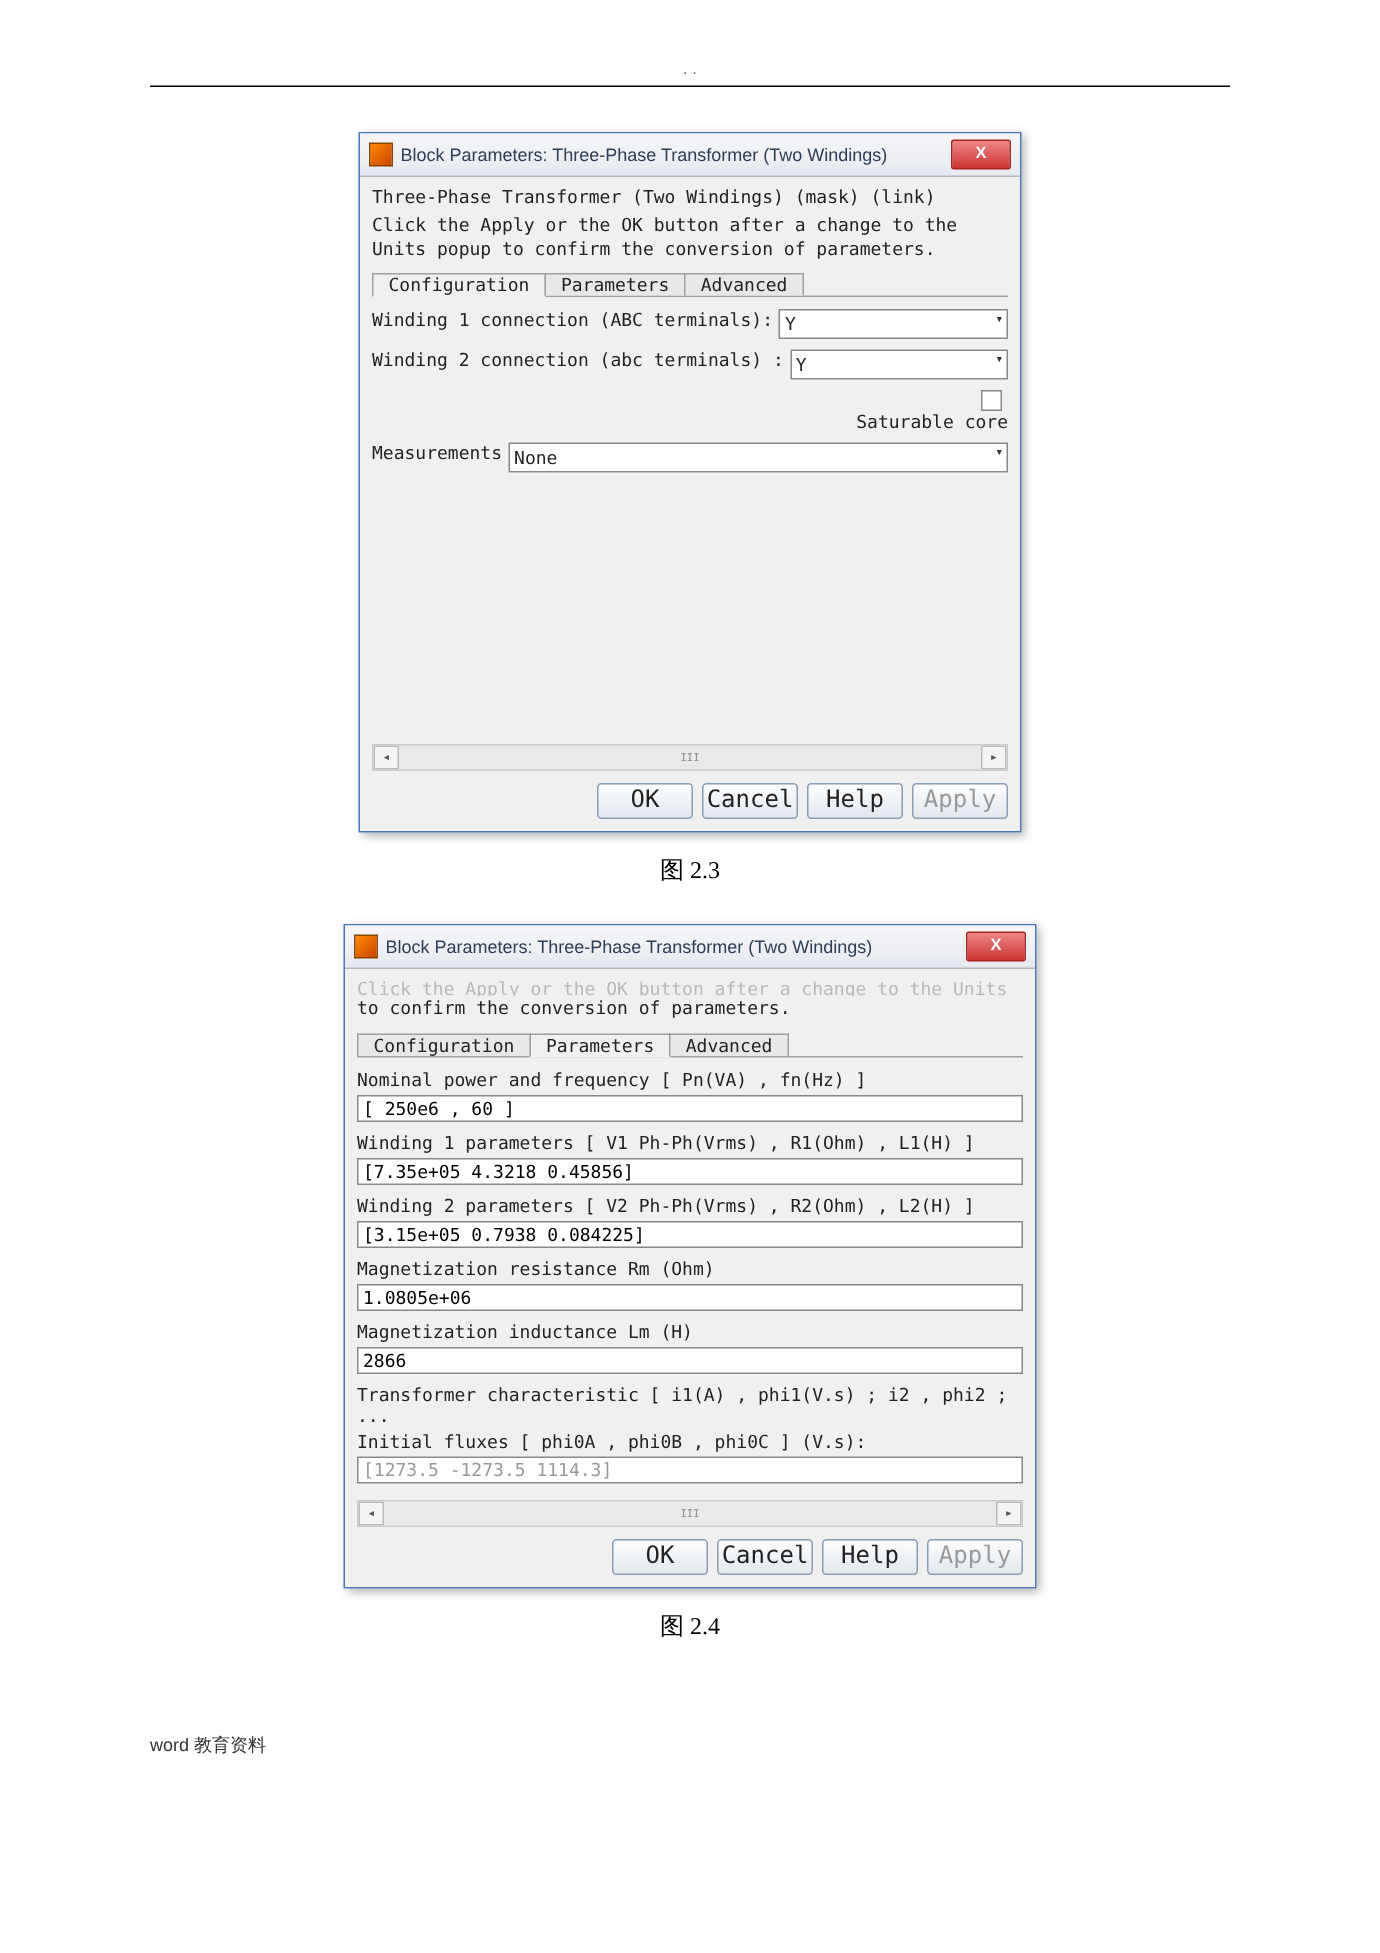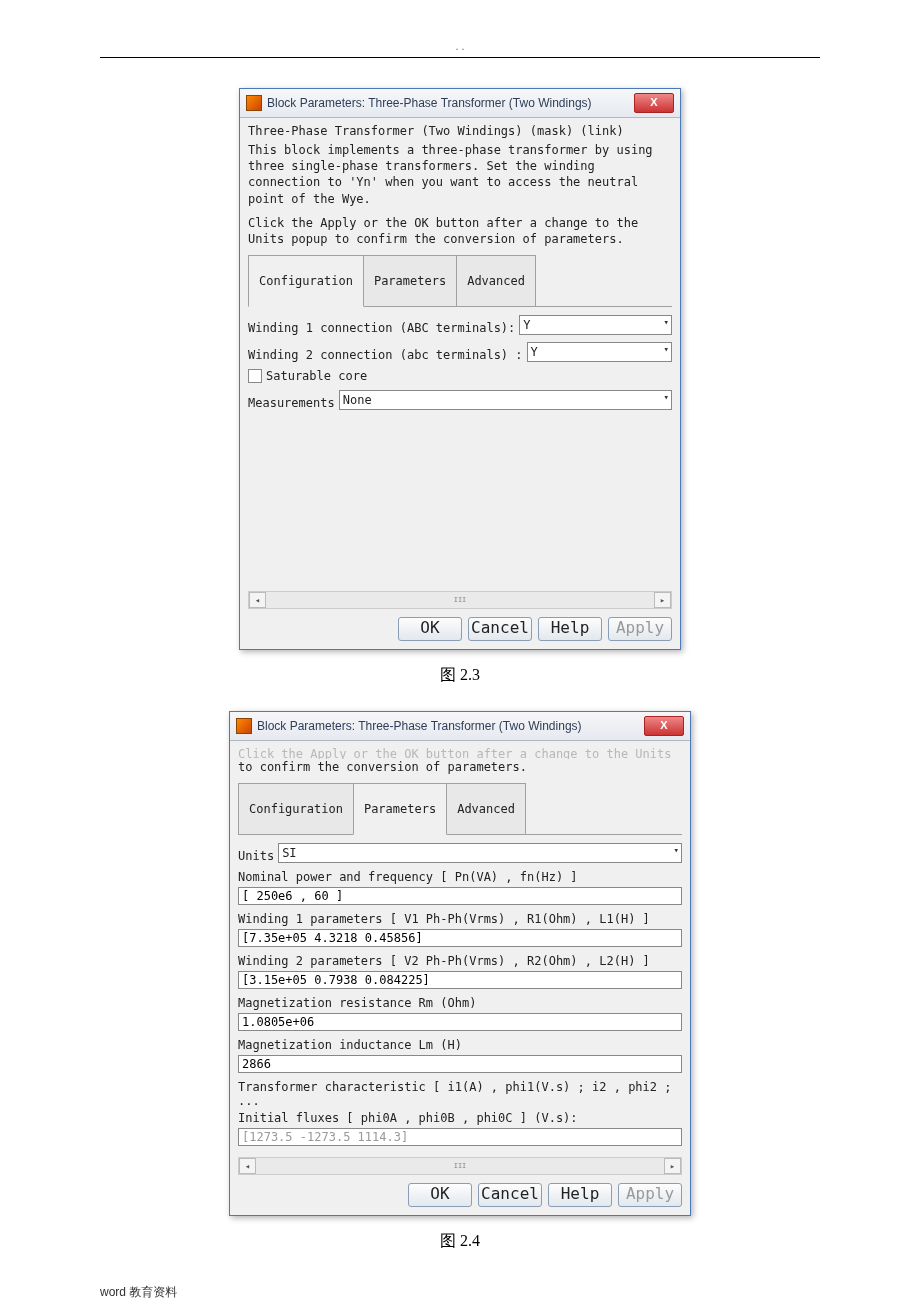--- a/index.html
+++ b/index.html
@@ -82,37 +82,37 @@
 .desc {
   margin-bottom: 8px;
   line-height: 1.35;
 }
 .tabs {
   display: flex;
   border-bottom: 1px solid #a0a0a0;
   margin-bottom: 8px;
 }
 .tab {
-  padding: 18px 10px;
+  padding: 0 10px;
   font-size: 12px;
   background: #e8e8e8;
   border: 1px solid #a0a0a0;
   border-bottom: none;
   margin-right: -1px;
   cursor: pointer;
   font-family: "NSimSun", monospace;
 }
 .tab.active {
   background: #f0f0f0;
   border-bottom: 1px solid #f0f0f0;
   margin-bottom: -1px;
 }
 .row {
   display: flex;
-  align-items: flex-end;
+  align-items: flex-start;
   margin-bottom: 7px;
 }
 .row-label {
   font-size: 12px;
 }
 .select {
   flex: 1;
   margin-left: 4px;
   height: 18px;
   border: 1px solid #888;
@@ -129,20 +129,21 @@
   position: absolute;
   right: 2px;
   top: 1px;
   font-size: 9px;
   color: #333;
 }
 .checkbox-row {
   display: flex;
   align-items: flex-end;
   margin-bottom: 7px;
+  flex-direction: column;
 }
 .chk {
   width: 12px;
   height: 12px;
   border: 1px solid #888;
   background: #fff;
   margin-right: 4px;
 }
 .text-input {
   width: 100%;
@@ -212,21 +213,21 @@
 }
 .caption {
   text-align: center;
   font-size: 16px;
   margin: 15px 0 25px 0;
   font-family: "SimSun", serif;
 }
 .footer {
   font-size: 12px;
   color: #333;
-  margin-top: 32px;
+  margin-top: 60px;
 }
 .cut-text {
   color: #b8b8b8;
   height: 12px;
   overflow: hidden;
 }
 </style>
 </head>
 <body>
 
@@ -236,21 +237,20 @@
 
   <div class="dialog-wrap">
     <div class="dialog">
       <div class="titlebar">
         <div class="title-icon"></div>
         <div class="titlebar-text">Block Parameters: Three-Phase Transformer (Two Windings)</div>
         <div class="close-btn">X</div>
       </div>
       <div class="inner">
         <div class="mask-line">Three-Phase Transformer (Two Windings) (mask) (link)</div>
-        <div class="desc">This block implements a three-phase transformer by using three single-phase transformers. Set the winding connection to 'Yn' when you want to access the neutral point of the Wye.</div>
         <div class="desc">Click the Apply or the OK button after a change to the Units popup to confirm the conversion of parameters.</div>
 
         <div class="tabs">
           <div class="tab active">Configuration</div>
           <div class="tab">Parameters</div>
           <div class="tab">Advanced</div>
         </div>
 
         <div class="row">
           <span class="row-label">Winding 1 connection (ABC terminals):</span>
@@ -305,26 +305,20 @@
       <div class="inner">
         <div class="cut-text">Click the Apply or the OK button after a change to the Units popup</div>
         <div class="desc">to confirm the conversion of parameters.</div>
 
         <div class="tabs">
           <div class="tab">Configuration</div>
           <div class="tab active">Parameters</div>
           <div class="tab">Advanced</div>
         </div>
 
-        <div class="row">
-          <span class="row-label">Units</span>
-          <div class="select">
-              <span>SI</span>
-            </div>
-        </div>
 
         <div class="field-label">Nominal power and frequency  [ Pn(VA) , fn(Hz) ]</div>
         <input class="text-input" value="[ 250e6 , 60 ]" style="">
 
         <div class="field-label">Winding 1 parameters [ V1 Ph-Ph(Vrms) , R1(Ohm) , L1(H) ]</div>
         <input class="text-input" value="[7.35e+05 4.3218 0.45856]" style="">
 
         <div class="field-label">Winding 2 parameters [ V2 Ph-Ph(Vrms) , R2(Ohm) , L2(H) ]</div>
         <input class="text-input" value="[3.15e+05 0.7938 0.084225]" style="">
 

